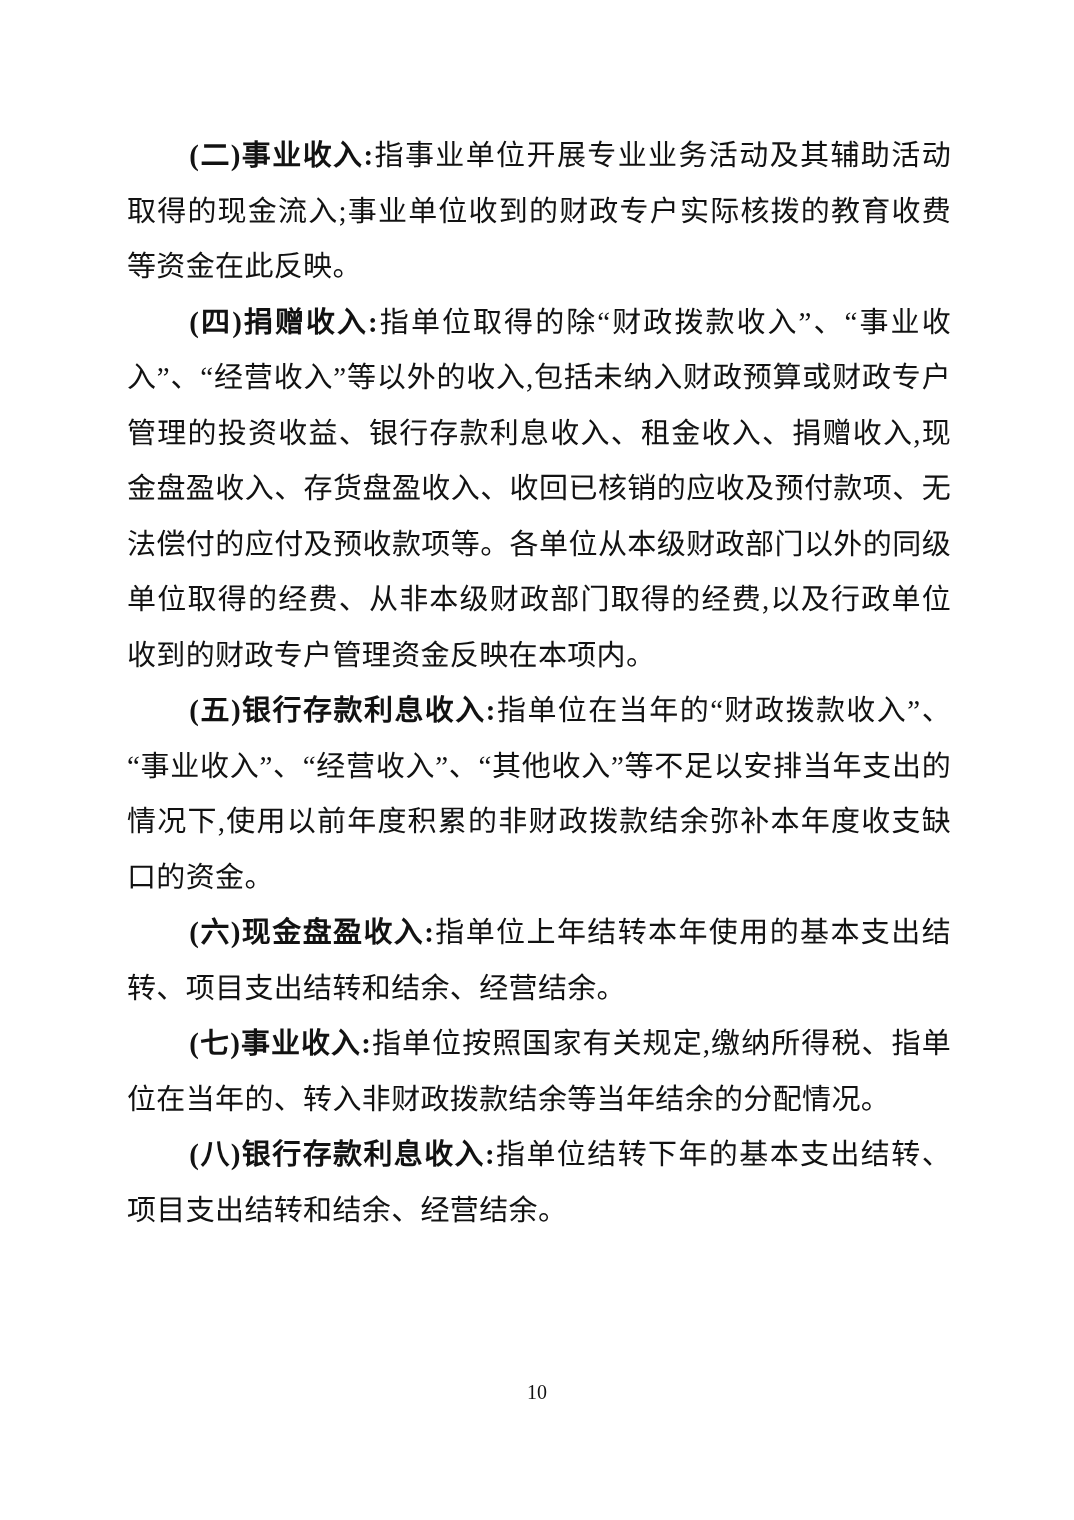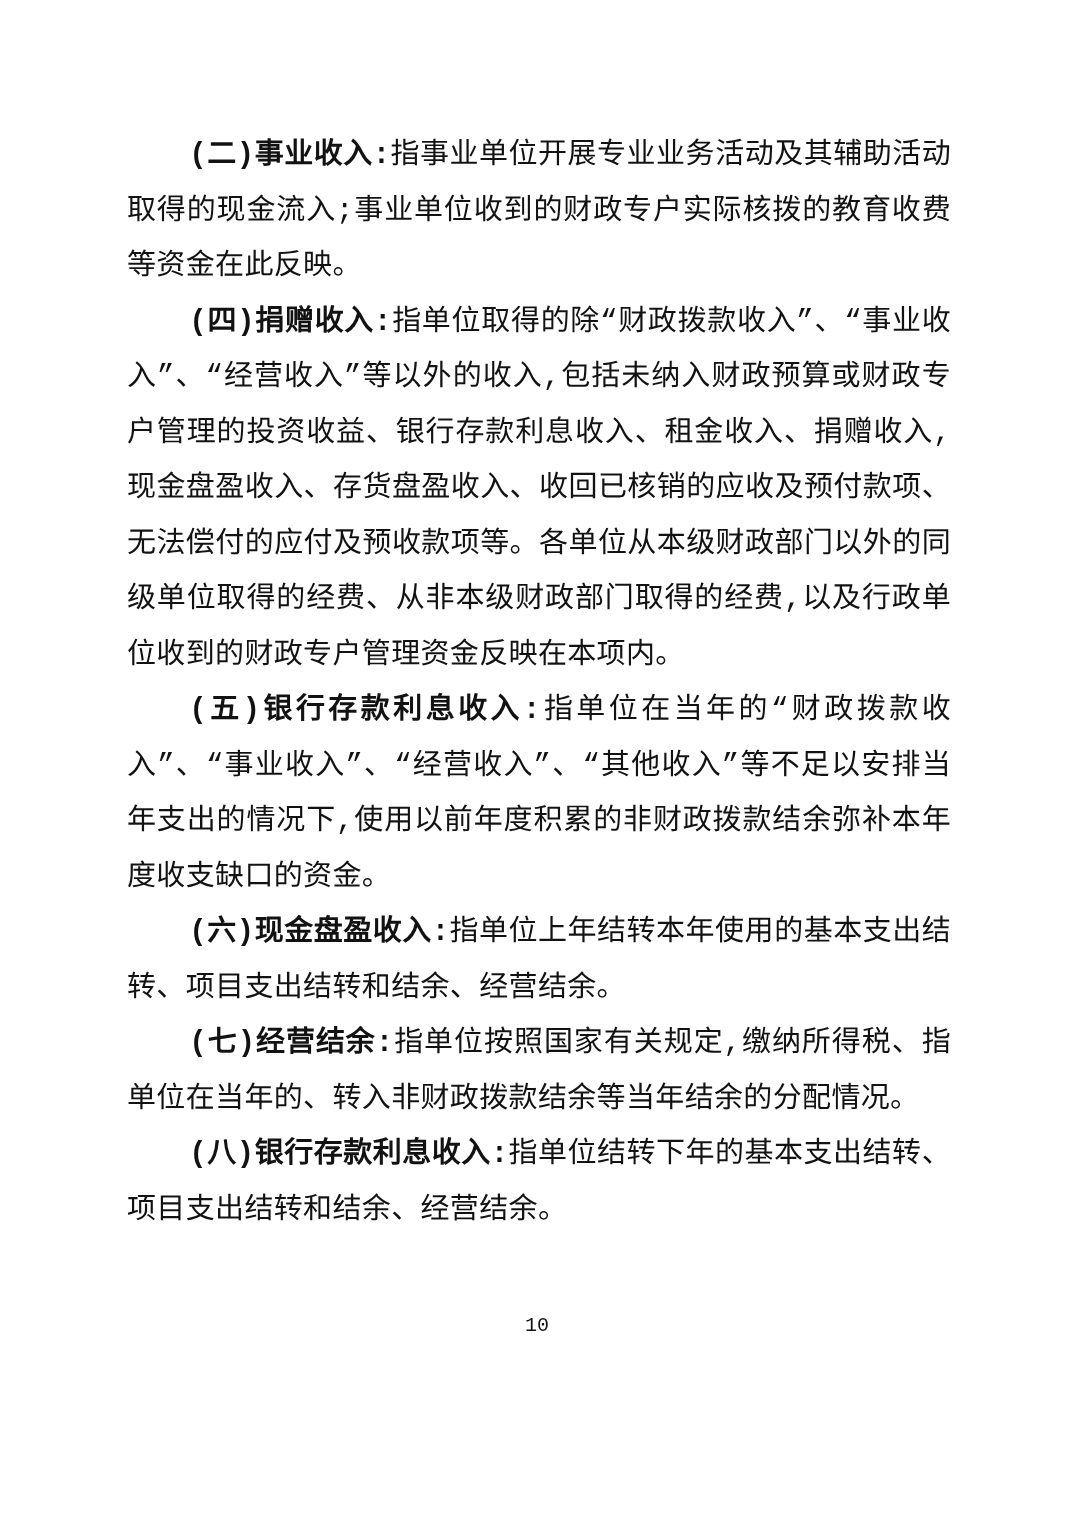--- a/index.html
+++ b/index.html
@@ -1,15 +1,15 @@
 <!DOCTYPE html>
 <html lang="zh-CN"><head>
 <meta charset="utf-8">
 <style>
-  * { box-sizing: border-box; font-family: Liberation Mono, monospace; }
+  * { box-sizing: border-box; }
   html, body {
     margin: 0;
     padding: 0;
     background: #ffffff;
   }
   .doc-page {
     position: relative;
     width: 1074px;
     height: 1520px;
     margin: 0 auto;
@@ -32,34 +32,34 @@
     text-align: justify;
     text-justify: inter-ideograph;
     text-indent: 2.15em;
     word-break: break-all;
   }
   .para-head {
     font-weight: bold;
   }
   .page-number {
     position: absolute;
-    top: 1314px;
+    top: 1381px;
     left: 0;
     width: 100%;
     text-align: center;
     font-size: 20px;
     color: #121212;
   }
 </style>
 </head>
 <body>
 
 <div class="doc-page">
   <div class="content" id="paragraphs">
       <p class="para"><strong class="para-head">(二)事业收入:</strong><span>指事业单位开展专业业务活动及其辅助活动取得的现金流入;事业单位收到的财政专户实际核拨的教育收费等资金在此反映。</span></p>
       <p class="para"><strong class="para-head">(四)捐赠收入:</strong><span>指单位取得的除“财政拨款收入”、“事业收入”、“经营收入”等以外的收入,包括未纳入财政预算或财政专户管理的投资收益、银行存款利息收入、租金收入、捐赠收入,现金盘盈收入、存货盘盈收入、收回已核销的应收及预付款项、无法偿付的应付及预收款项等。各单位从本级财政部门以外的同级单位取得的经费、从非本级财政部门取得的经费,以及行政单位收到的财政专户管理资金反映在本项内。</span></p>
       <p class="para"><strong class="para-head">(五)银行存款利息收入:</strong><span>指单位在当年的“财政拨款收入”、“事业收入”、“经营收入”、“其他收入”等不足以安排当年支出的情况下,使用以前年度积累的非财政拨款结余弥补本年度收支缺口的资金。</span></p>
       <p class="para"><strong class="para-head">(六)现金盘盈收入:</strong><span>指单位上年结转本年使用的基本支出结转、项目支出结转和结余、经营结余。</span></p>
-      <p class="para"><strong class="para-head">(七)经营结余:</strong><span>指单位按照国家有关规定,缴纳所得税、指单位在当年的、转入非财政拨款结余等当年结余的分配情况。</span></p>
+      <p class="para"><strong class="para-head">(七)事业收入:</strong><span>指单位按照国家有关规定,缴纳所得税、指单位在当年的、转入非财政拨款结余等当年结余的分配情况。</span></p>
       <p class="para"><strong class="para-head">(八)银行存款利息收入:</strong><span>指单位结转下年的基本支出结转、项目支出结转和结余、经营结余。</span></p>
     </div>
   <div class="page-number">10</div>
 </div>
 
 </body></html>

